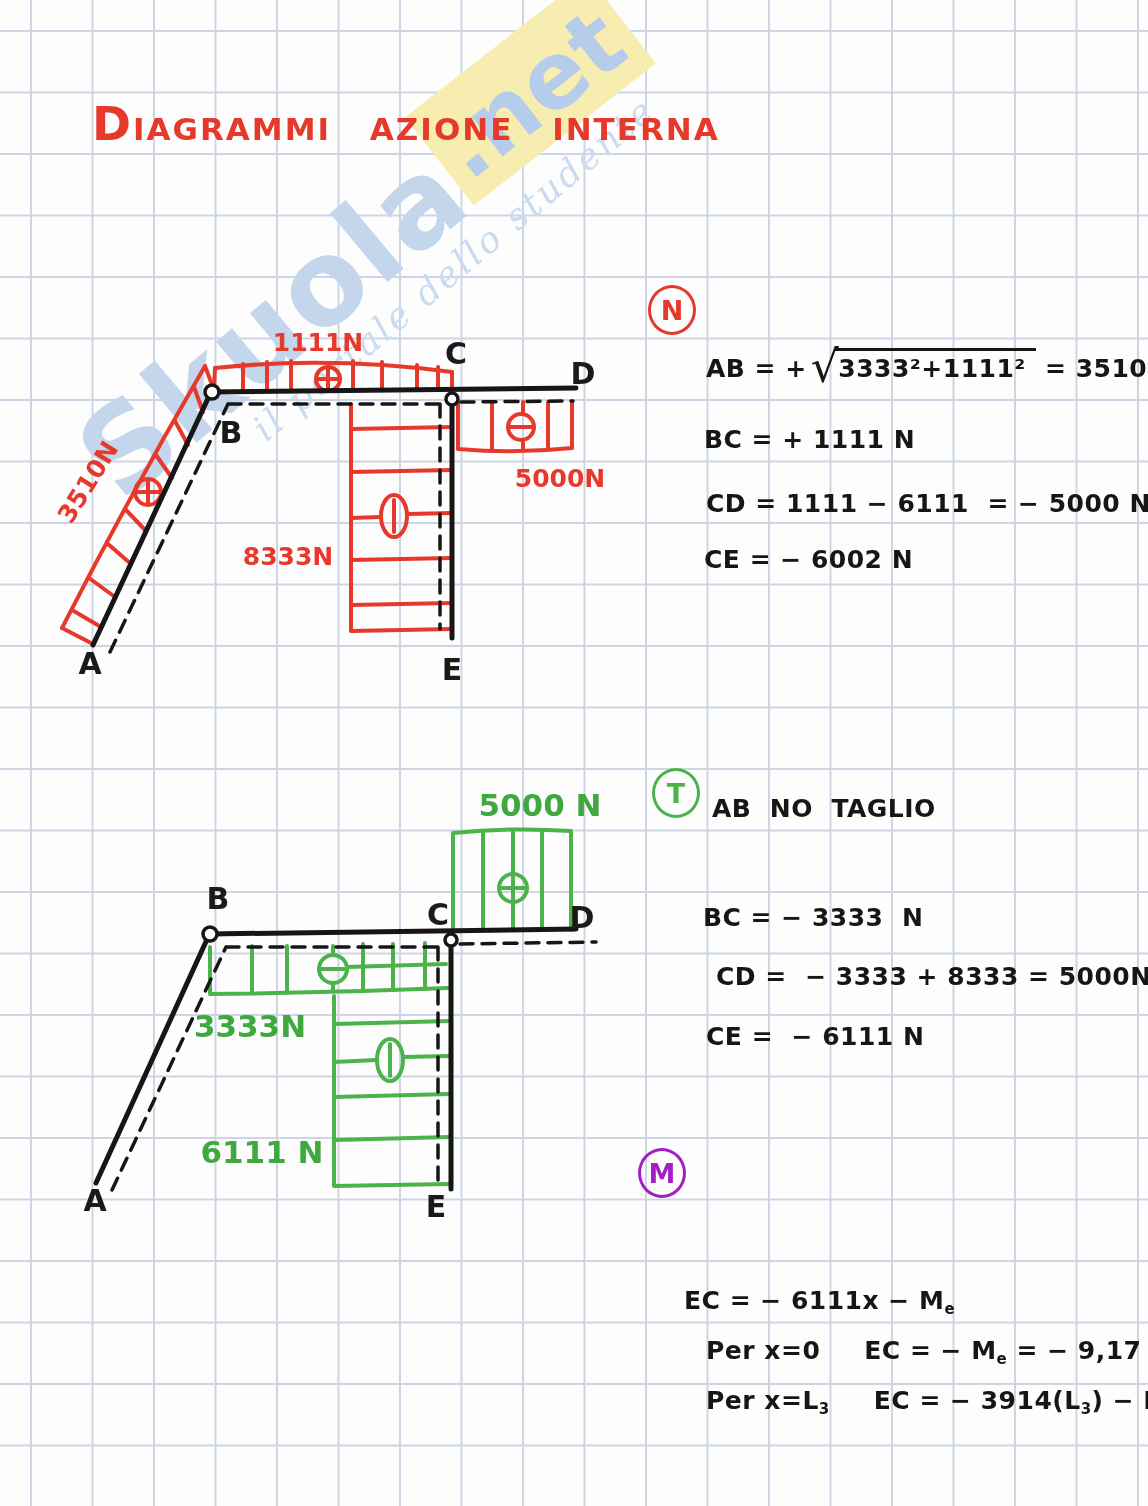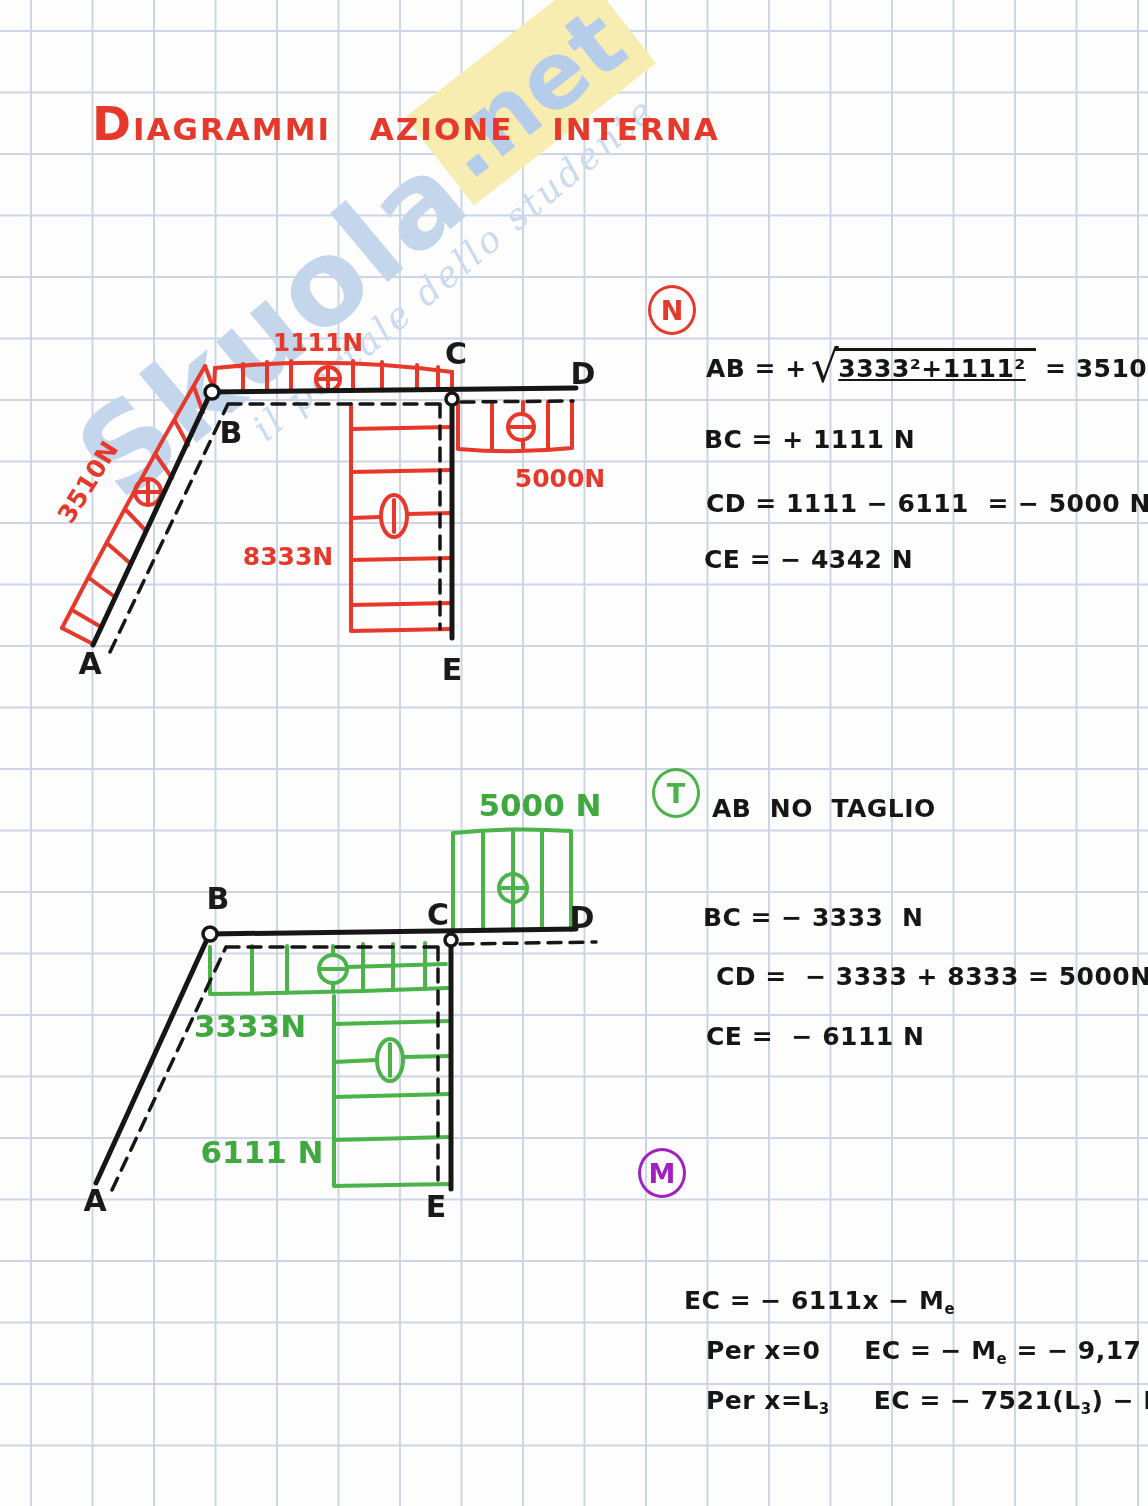--- a/index.html
+++ b/index.html
@@ -31,21 +31,21 @@
   .grn{color:#3fa83e;font-size:31px;}
   .rot{transform:translate(-50%,-50%) rotate(-58deg);}
   
   .badge{position:absolute;width:42px;height:44px;border-radius:50%;display:flex;align-items:center;justify-content:center;font-size:27px;font-weight:700;background:transparent;}
   .badge.n{border:3.5px solid #e6392b;color:#e6392b;}
   .badge.t{border:3.5px solid #4cb34a;color:#4cb34a;}
   .badge.m{border:3.5px solid #a21fc4;color:#a21fc4;}
   
   .eq{position:absolute;color:#161616;font-size:25px;font-weight:600;letter-spacing:.5px;white-space:pre;display:flex;align-items:baseline;}
   .radical{font-size:44px;font-weight:400;line-height:20px;transform:translateY(5px);margin:0 -5px 0 4px;}
-  .radicand{border-top:3.5px solid #161616;padding:3px 10px 0 4px;text-decoration:underline;}
+  .radicand{border-top:3.5px solid #161616;padding:3px 10px 0 4px;}
   .sub{font-size:15px;transform:translateY(5px);font-weight:600;}
   .eq .gap{display:inline-block;width:44px;}
 </style>
 </head>
 <body>
 
 <div id="page">
 
   <div class="watermark">
     <div class="wm-line1">
@@ -140,30 +140,30 @@
 
   <div class="badge n" style="left:648px;top:285px">N</div>
   <div class="badge t" style="left:652px;top:768px">T</div>
   <div class="badge m" style="left:638px;top:1148px">M</div>
 
   <div class="eq" style="left:706px;top:348px">
     <span>AB = +</span><span class="radical">√</span><span class="radicand">3333²+1111²</span><span> = 3510 N</span>
   </div>
   <div class="eq" style="left:704px;top:425px"><span>BC = + 1111 N</span></div>
   <div class="eq" style="left:706px;top:489px"><span>CD = 1111 − 6111  = − 5000 N</span></div>
-  <div class="eq" style="left:704px;top:545px"><span>CE = − 4342 N</span></div>
+  <div class="eq" style="left:704px;top:545px"><span>CE = − 6002 N</span></div>
 
   <div class="eq" style="left:712px;top:794px"><span>AB  NO  TAGLIO</span></div>
   <div class="eq" style="left:703px;top:903px"><span>BC = − 3333  N</span></div>
   <div class="eq" style="left:716px;top:962px"><span>CD =  − 3333 + 8333 = 5000N</span></div>
   <div class="eq" style="left:706px;top:1022px"><span>CE =  − 6111 N</span></div>
 
   <div class="eq" style="left:684px;top:1286px">
     <span>EC = − 6111x − M</span><span class="sub">e</span>
   </div>
   <div class="eq" style="left:706px;top:1336px">
     <span>Per x=0</span><span class="gap"></span><span>EC = − M</span><span class="sub">e</span><span> = − 9,17 kNm</span>
   </div>
   <div class="eq" style="left:706px;top:1386px">
-    <span>Per x=L</span><span class="sub">3</span><span class="gap"></span><span>EC = − 7521(L</span><span class="sub">3</span><span>) − M</span>
+    <span>Per x=L</span><span class="sub">3</span><span class="gap"></span><span>EC = − 3914(L</span><span class="sub">3</span><span>) − M</span>
   </div>
 
 </div>
 
 </body></html>

